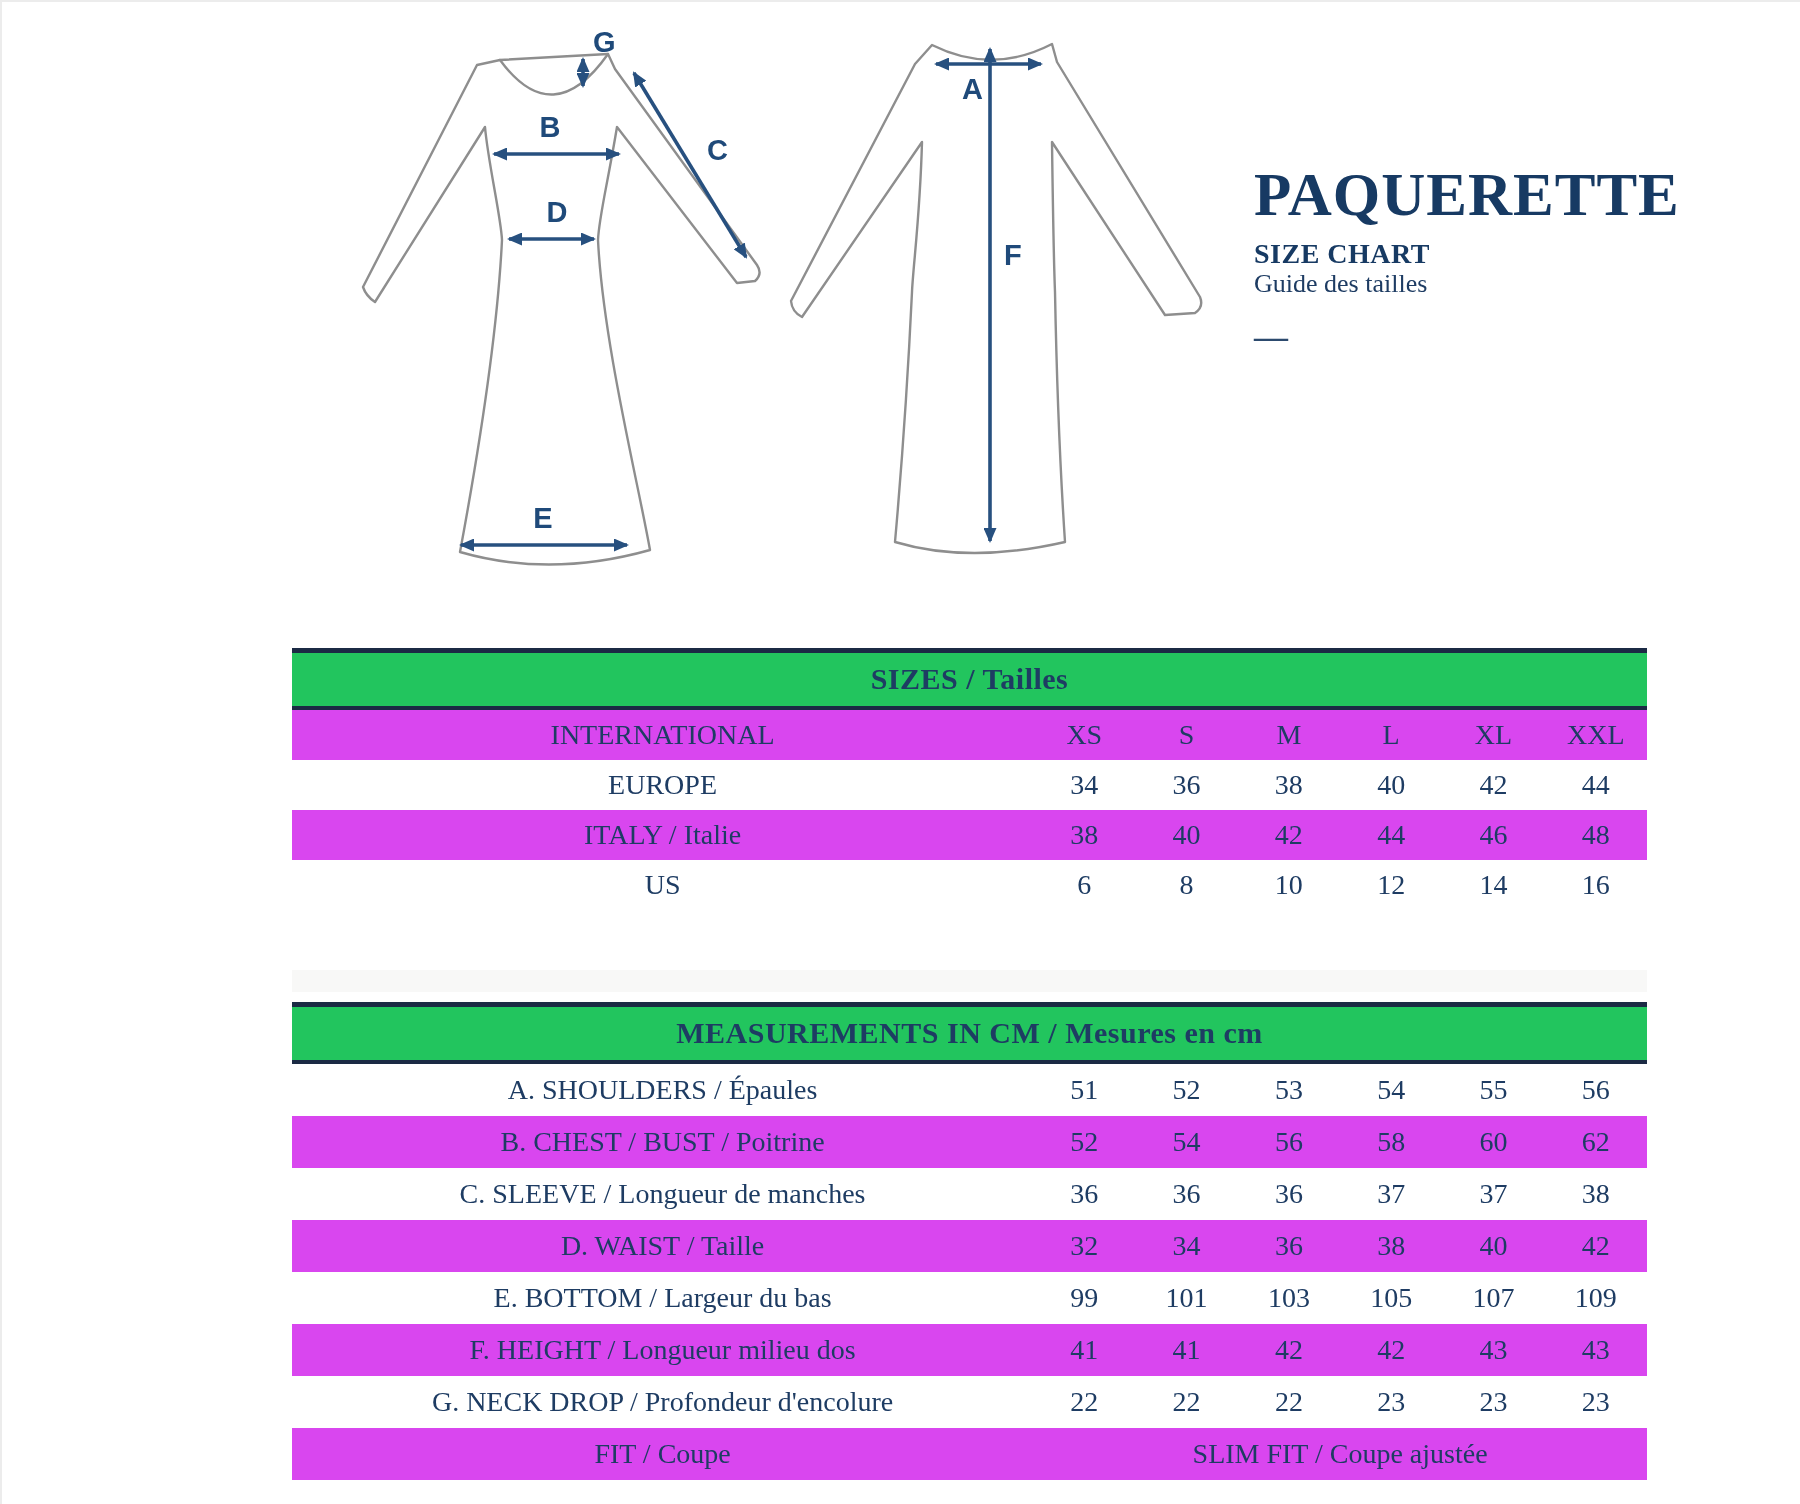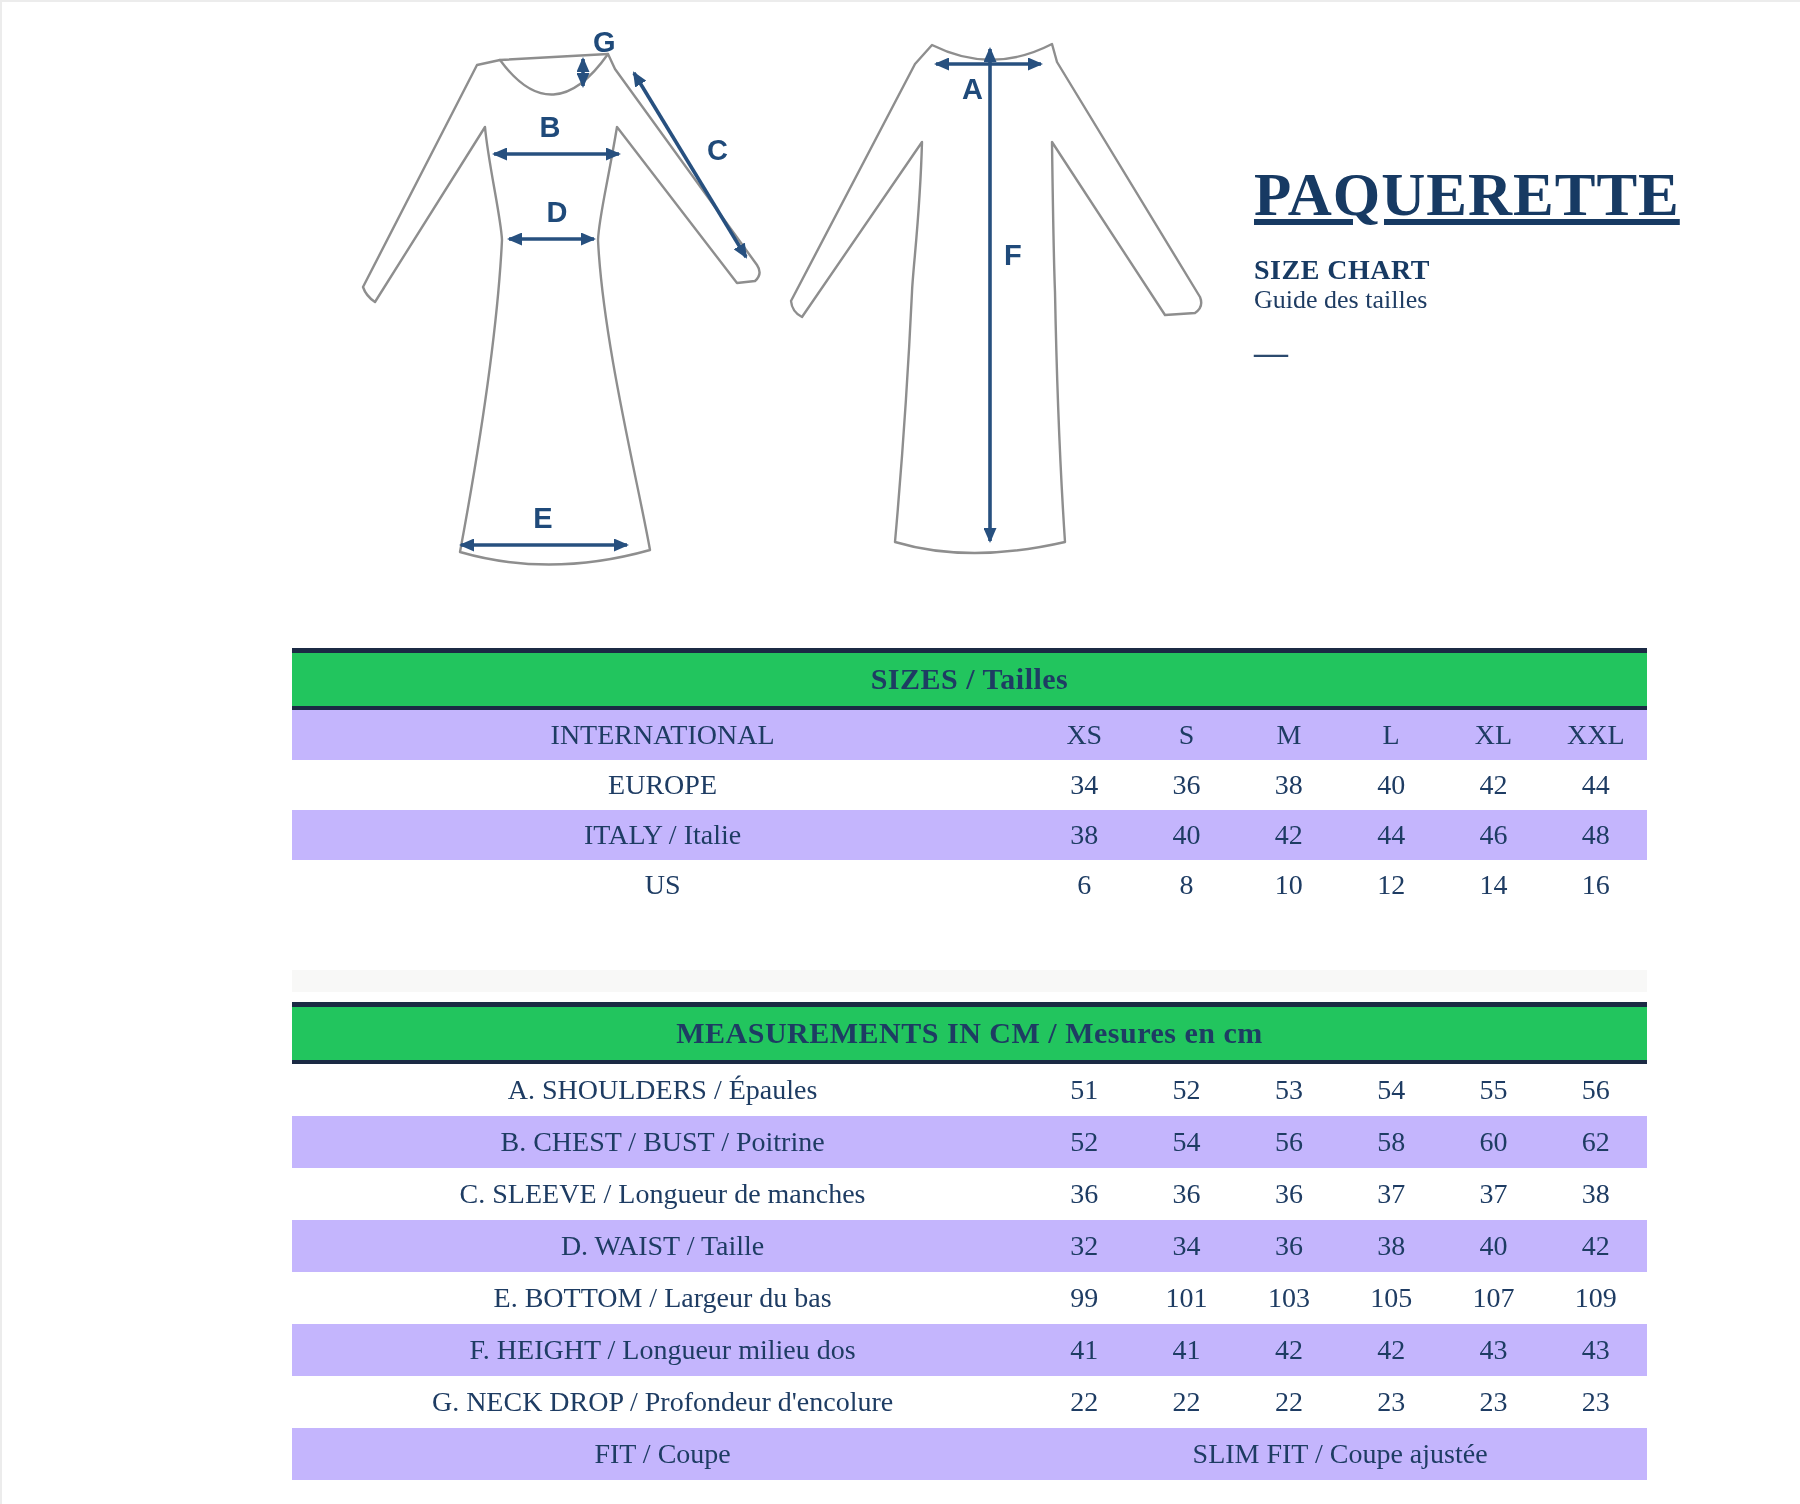--- a/index.html
+++ b/index.html
@@ -11,25 +11,25 @@
     border-left:2px solid #ececec;
     font-family:"Liberation Serif", serif;
     color:#1e3c63;
     overflow:hidden;
     box-sizing:border-box;
   }
   
   .brand{position:absolute;left:1252px;top:162px;}
   .brand-name{
     font-size:61px;font-weight:bold;letter-spacing:1px;
-    color:#173a63;line-height:1;white-space:nowrap;text-decoration:underline;
+    color:#173a63;line-height:1;white-space:nowrap;
   }
   .brand-sub{
     font-size:28px;font-weight:bold;letter-spacing:.5px;
-    color:#173a63;margin-top:30px;line-height:1.1;
+    color:#173a63;margin-top:14px;line-height:1.1;
   }
   .brand-sub-fr{
     font-size:26px;color:#1e3c63;line-height:1.1;
   }
   .brand-dash{
     font-size:34px;font-weight:bold;color:#2c4a6e;margin-top:22px;line-height:1;
   }
   
   .diagram{position:absolute;}
   .d-front{left:333px;top:20px;}
@@ -49,21 +49,21 @@
   col.c-val{width:102px;}
   th.t-title{
     border-top:5px solid #1b2a44;
     border-bottom:4px solid #1b2a44;
     font-size:30px;font-weight:bold;letter-spacing:.5px;
     padding:9px 0 10px 0;text-align:center;background:#22c55e;
   }
   td{text-align:center;padding:0;}
   .t-sizes td{height:50px;}
   .t-meas td{height:52px;}
-  tr.shaded{background:#c4b5fd;}
+  tr.shaded{background:#d946ef;}
   .gap-band{
     position:absolute;left:290px;top:968px;width:1355px;height:22px;
     background:#f8f8f7;
   }
 </style>
 </head>
 <body>
 
 <div class="page">
 

